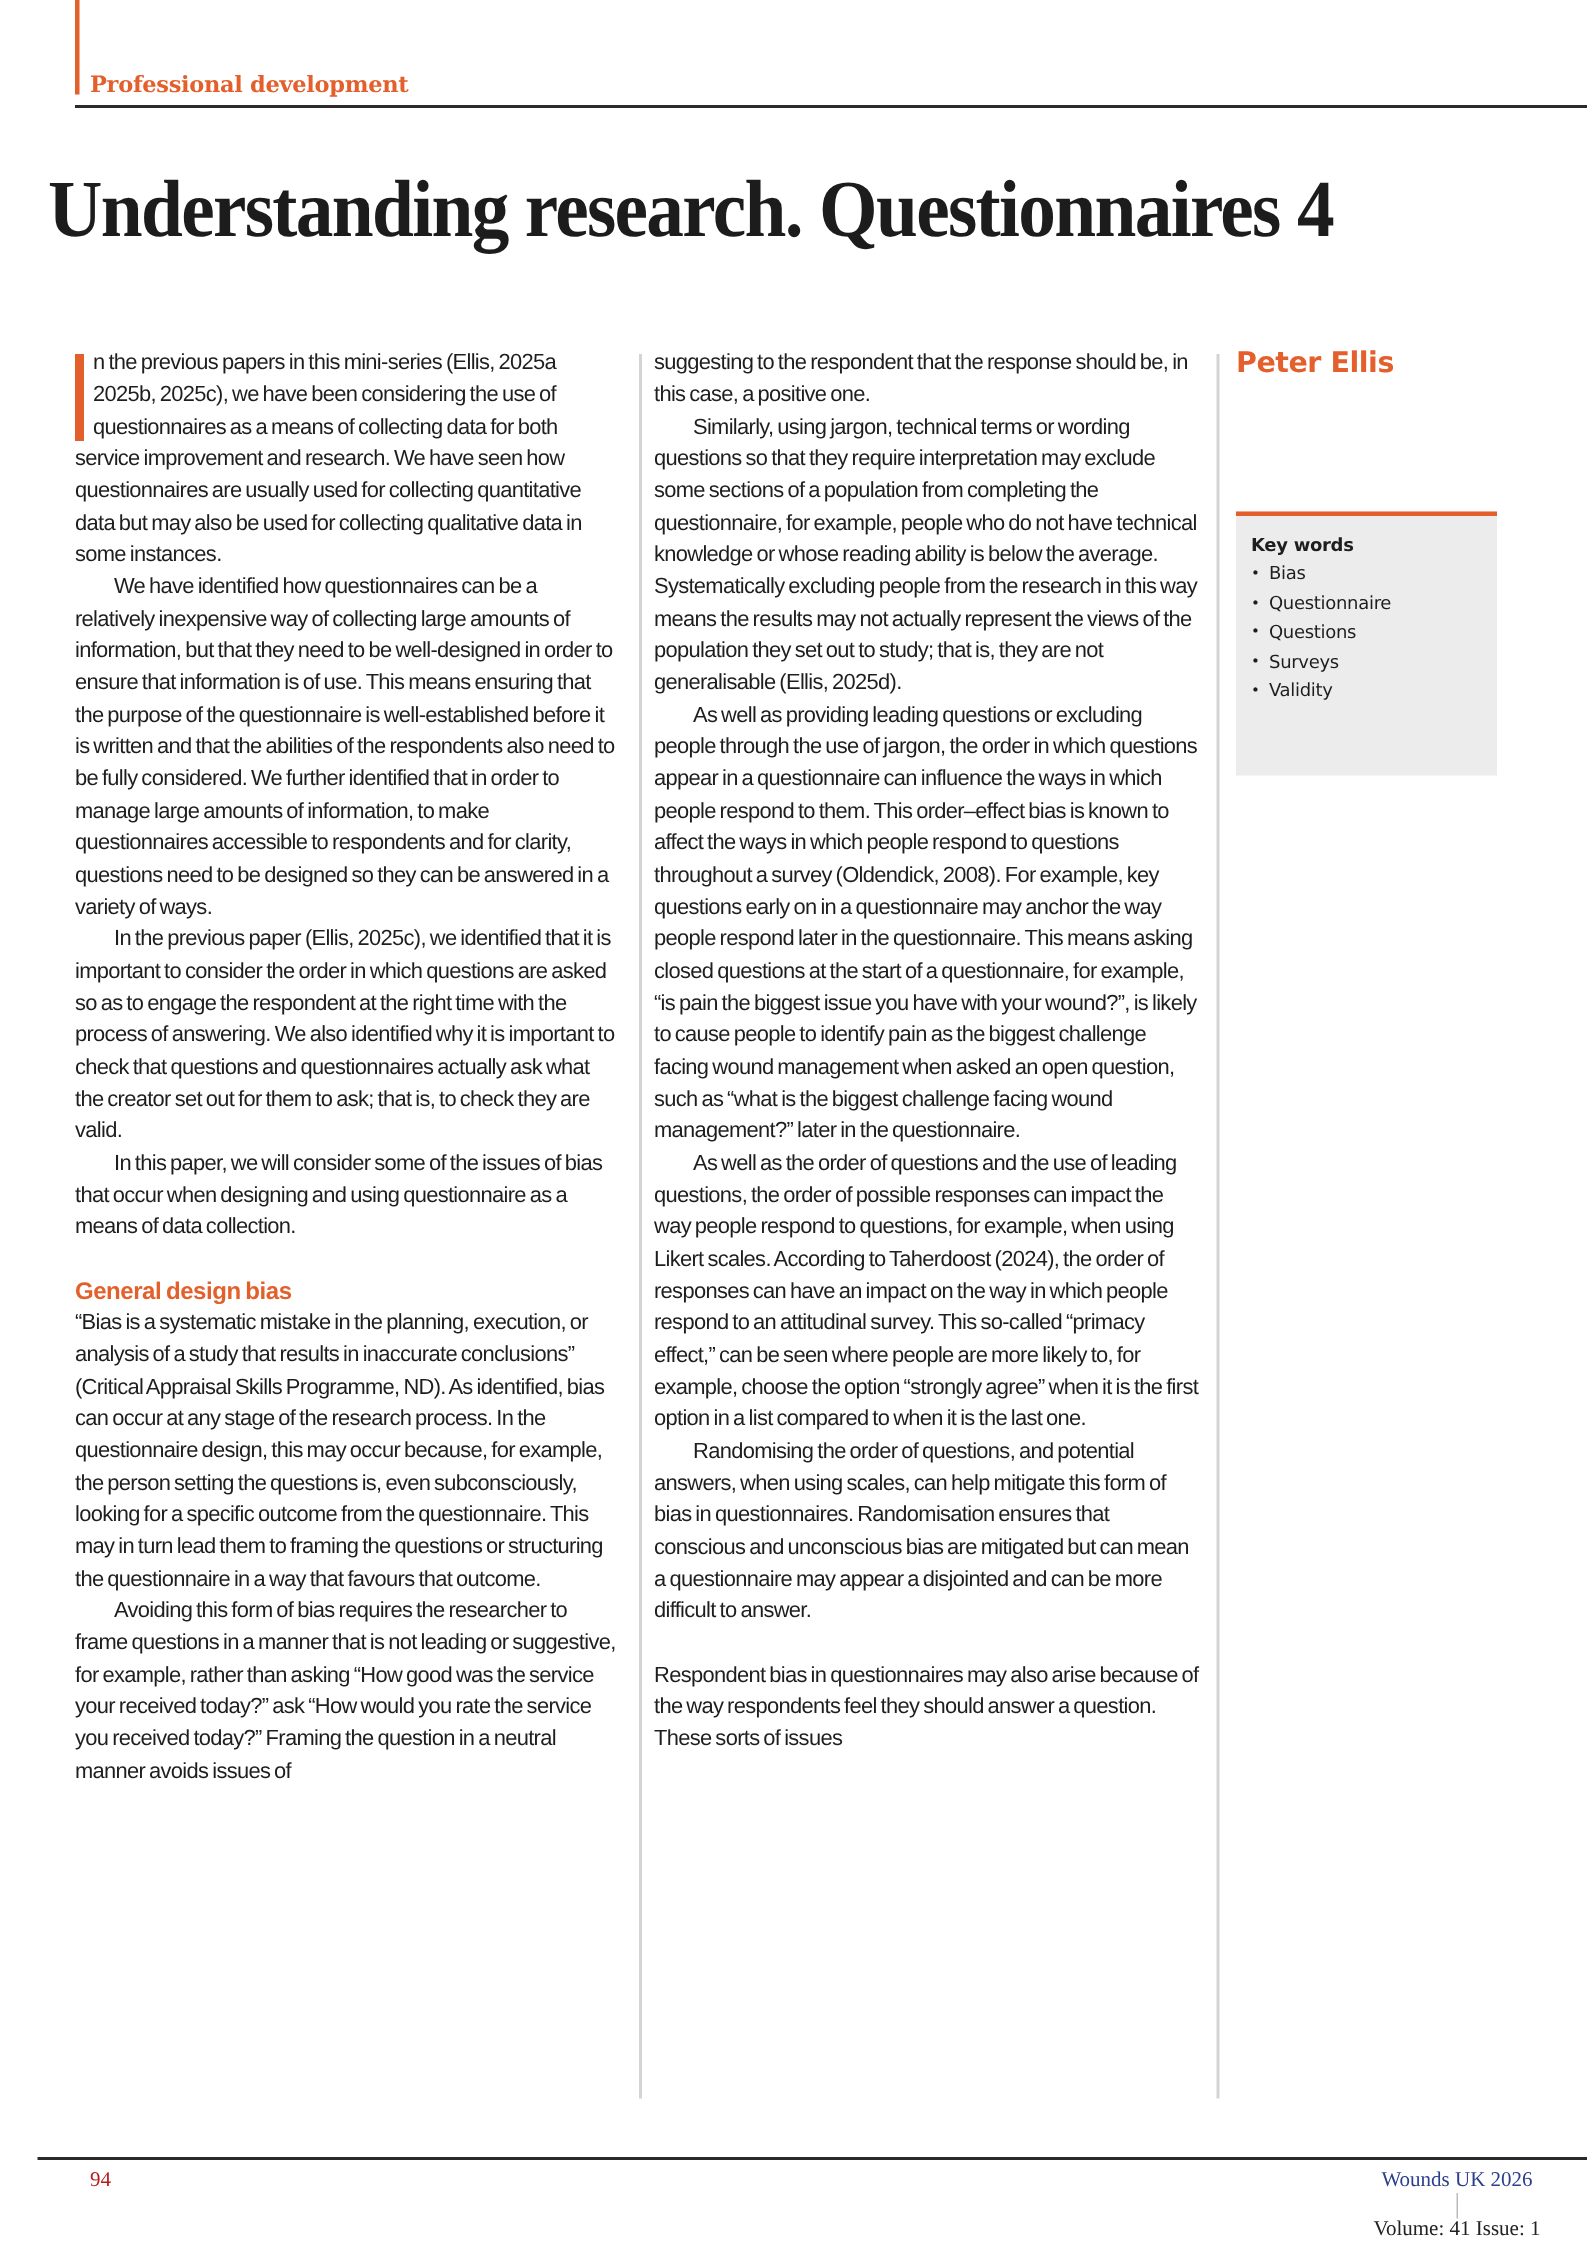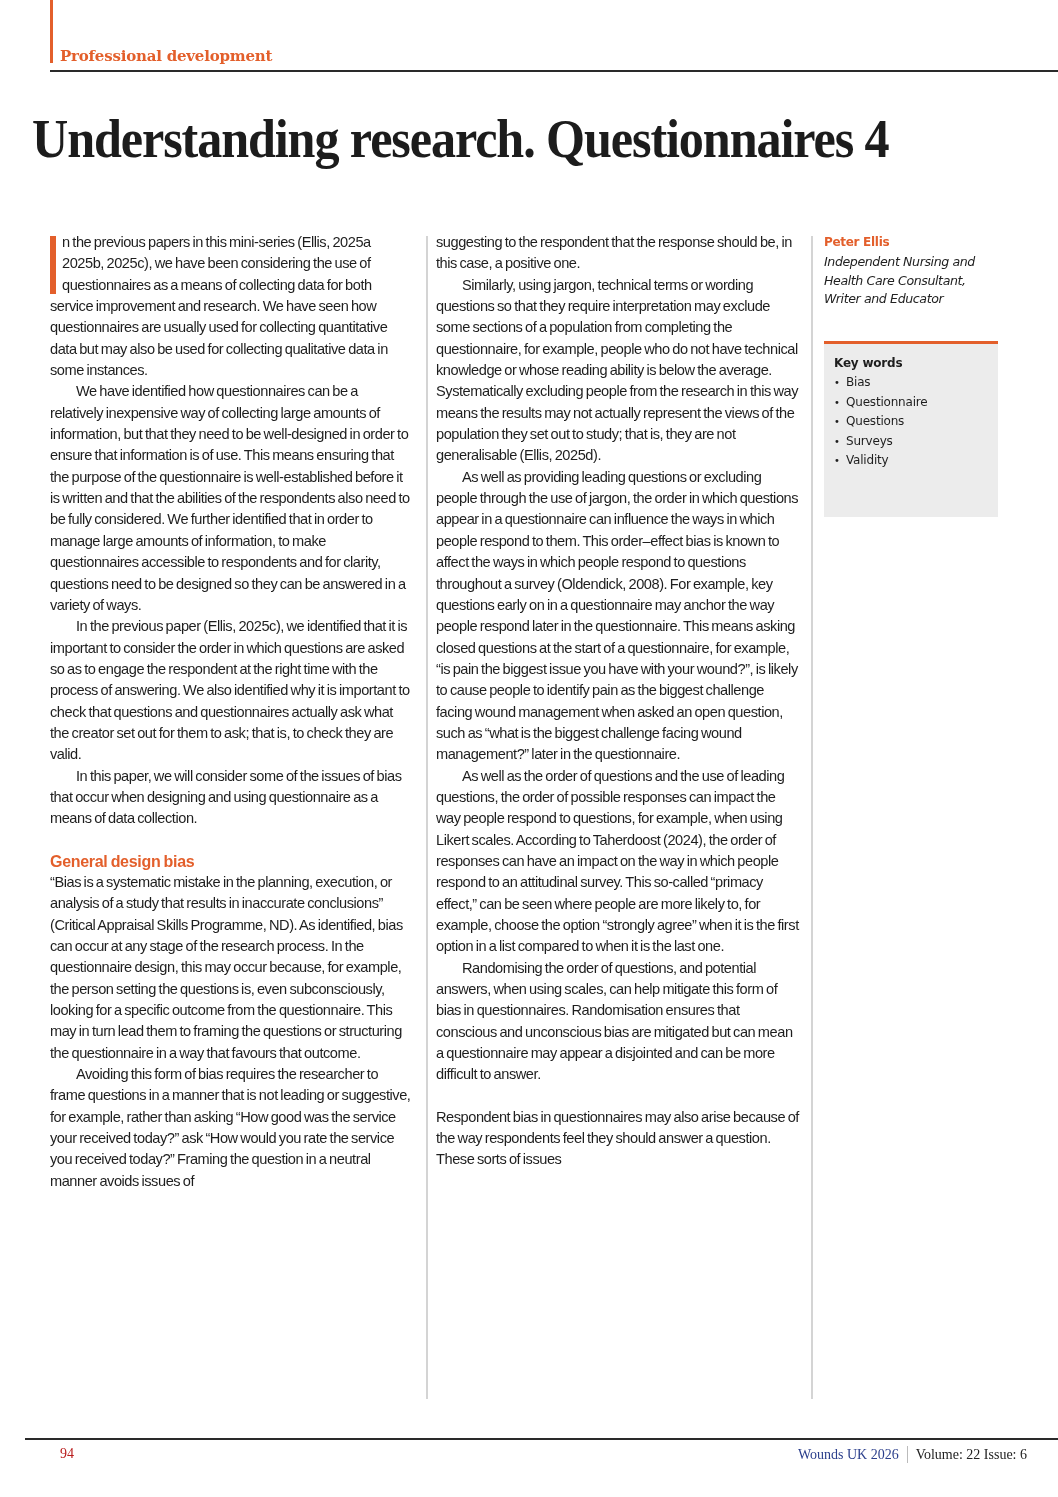--- a/index.html
+++ b/index.html
@@ -39,21 +39,21 @@
   .col h2 {
     margin: 0; font-size: 16px; font-weight: bold; color: #e35f2b; line-height: 21.35px;
     letter-spacing: -0.3px;
   }
   .spacer { height: 21px; }
   .dropcap {
     float: left; width: 6px; height: 58px; background: #e35f2b; margin: 4px 6px 0 0;
   }
   .sidebar { position: absolute; left: 824px; top: 232px; width: 176px; }
   .author-name {
-    font-family: "DejaVu Sans", sans-serif; font-weight: bold; font-size: 12px;
+    font-family: "DejaVu Sans", sans-serif; font-weight: bold; font-size: 19px;
     color: #e35f2b; line-height: 20px; letter-spacing: -0.3px;
   }
   .author-role {
     font-family: "DejaVu Sans", sans-serif; font-style: italic; font-size: 12.6px;
     line-height: 18.5px; color: #222; letter-spacing: -0.4px; margin-top: 1px;
   }
   .keywords-box {
     position: absolute; left: 824px; top: 341px; width: 174px; height: 176px;
     background: #ececec; border-top: 3px solid #e35f2b; box-sizing: border-box;
     padding: 10px 10px 0 10px;
@@ -69,21 +69,21 @@
   .kw-bullet { display: inline-block; width: 12px; font-size: 10px; }
   .footer-rule {
     position: absolute; left: 25px; right: 0; top: 1438px; height: 1.5px; background: #2a2a2a;
   }
   .page-num {
     position: absolute; left: 60px; top: 1446px;
     font-family: "Liberation Serif", serif; font-size: 14px; color: #b91c1c;
   }
   .footer-journal {
     position: absolute; right: 31px; top: 1446px;
-    font-family: "Liberation Serif", serif; font-size: 14px; display: flex; align-items: center;
+    font-family: "Liberation Serif", serif; font-size: 14px; display: flex; align-items: center; flex-direction: column;
   }
   .journal-name { color: #2b3f8c; }
   .footer-sep { display: inline-block; width: 1px; height: 17px; background: #bbb; margin: 0 8px; }
   .issue { color: #222; }
 </style>
 </head>
 <body>
 
 <div class="header-bar"></div>
 <div class="section-label">Professional development</div>
@@ -110,21 +110,20 @@
   <p class="indent">Similarly, using jargon, technical terms or wording questions so that they require interpretation may exclude some sections of a population from completing the questionnaire, for example, people who do not have technical knowledge or whose reading ability is below the average. Systematically excluding people from the research in this way means the results may not actually represent the views of the population they set out to study; that is, they are not generalisable (Ellis, 2025d).</p>
   <p class="indent">As well as providing leading questions or excluding people through the use of jargon, the order in which questions appear in a questionnaire can influence the ways in which people respond to them. This order–effect bias is known to affect the ways in which people respond to questions throughout a survey (Oldendick, 2008).  For example, key questions early on in a questionnaire may anchor the way people respond later in the questionnaire. This means asking closed questions at the start of a questionnaire, for example, “is pain the biggest issue you have with your wound?”, is likely to cause people to identify pain as the biggest challenge facing wound management when asked an open question, such as “what is the biggest challenge facing wound management?” later in the questionnaire.</p>
   <p class="indent">As well as the order of questions and the use of leading questions, the order of possible responses can impact the way people respond to questions, for example, when using Likert scales. According to Taherdoost (2024), the order of responses can have an impact on the way in which people respond to an attitudinal survey. This so-called “primacy effect,” can be seen where people are more likely to, for example, choose the option “strongly agree” when it is the first option in a list compared to when it is the last one.</p>
   <p class="indent">Randomising the order of questions, and potential answers, when using scales, can help mitigate this form of bias in questionnaires. Randomisation ensures that conscious and unconscious bias are mitigated but can mean a questionnaire may appear a disjointed and can be more difficult to answer.</p>
   <div class="spacer"></div>
   <p>Respondent bias in questionnaires may also arise because of the way respondents feel they should answer a question. These sorts of issues</p>
 </div>
 
 <div class="sidebar">
   <div class="author-name">Peter Ellis</div>
-  <div class="author-role">Independent Nursing and Health Care Consultant, Writer and Educator</div>
 </div>
 
 <div class="keywords-box">
   <div class="kw-title">Key words</div>
   <ul class="kw-list">
     <li>
         <span class="kw-bullet">•</span>
         <span>Bias</span>
       </li>
     <li>
@@ -144,14 +143,14 @@
         <span>Validity</span>
       </li>
   </ul>
 </div>
 
 <div class="footer-rule"></div>
 <div class="page-num">94</div>
 <div class="footer-journal">
   <span class="journal-name">Wounds UK 2026</span>
   <span class="footer-sep"></span>
-  <span class="issue">Volume: 22 Issue: 6</span>
+  <span class="issue">Volume: 41 Issue: 1</span>
 </div>
 
 </body></html>

